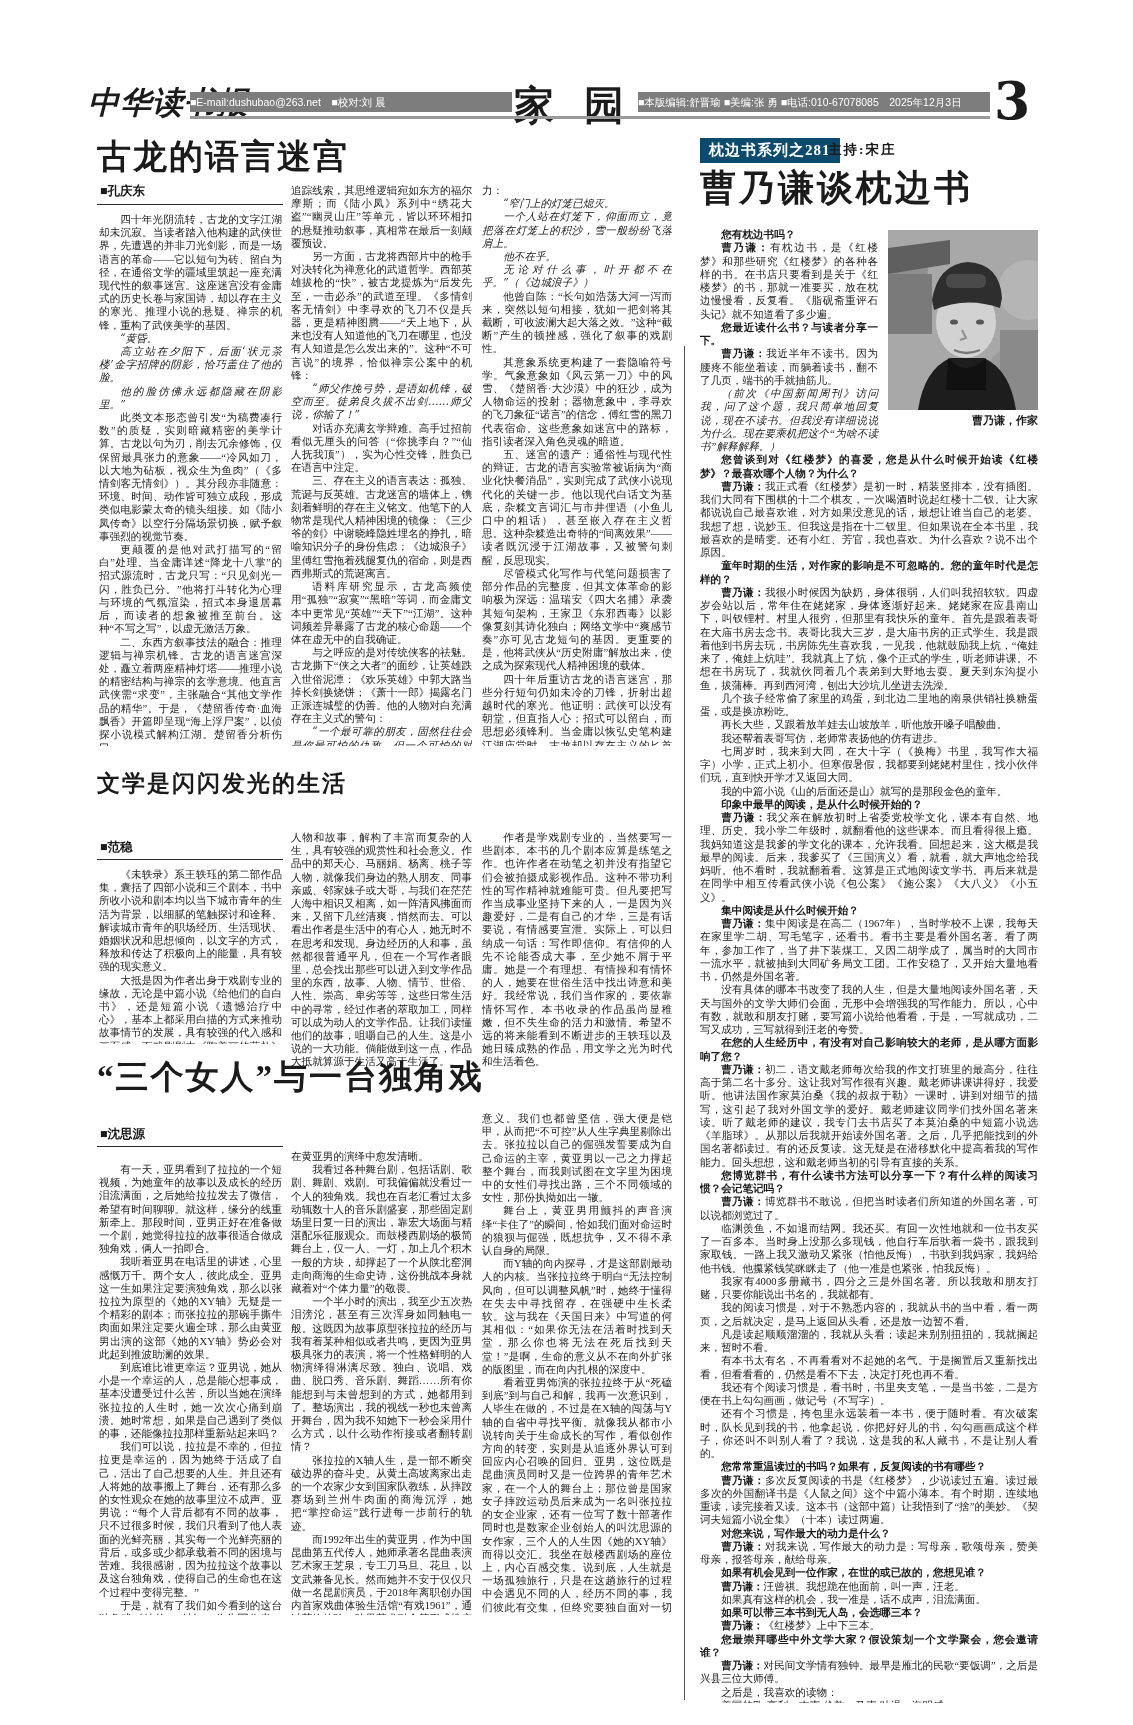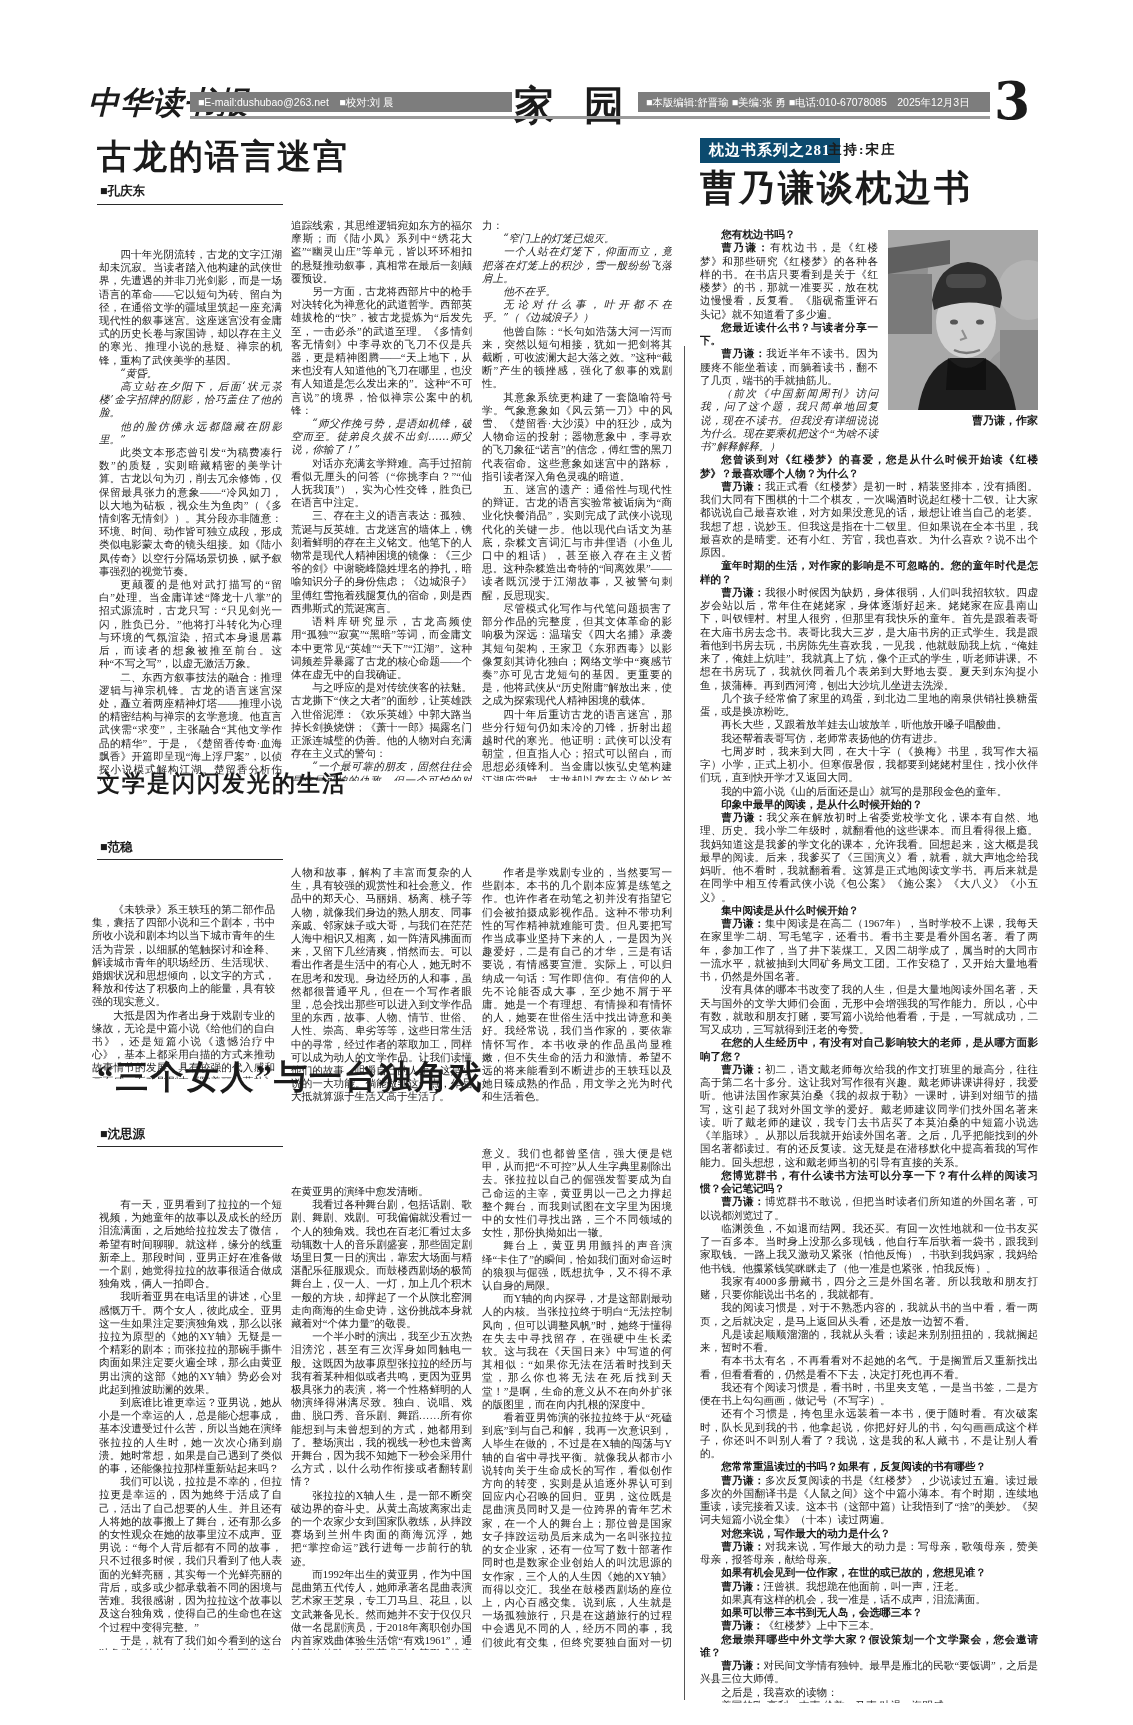--- a/index.html
+++ b/index.html
@@ -3,33 +3,33 @@
 <meta charset="utf-8">
 <style>
   html,body{margin:0;padding:0;background:#f2f2f0;}
   #page{position:relative;width:1133px;height:1725px;background:#ffffff;
         font-family:"Liberation Serif","DejaVu Serif",serif;color:#1b1b1b;overflow:hidden;}
   
   .masthead{position:absolute;left:88px;top:82px;font-size:31px;font-weight:bold;font-style:italic;
             letter-spacing:1px;white-space:nowrap;}
   .hbar{position:absolute;top:92px;height:20px;background:#7d7d7d;color:#ffffff;
         font-family:"Liberation Sans",sans-serif;font-size:10.5px;line-height:20px;
-        white-space:nowrap;padding:0 8px;box-sizing:border-box;}
+        white-space:nowrap;padding:0 0;box-sizing:border-box;}
   #bar-left{left:190px;width:322px;}
   #bar-right{left:638px;width:352px;}
   .hrule{position:absolute;left:190px;top:116px;width:800px;height:3px;background:#9a9a9a;}
   .section-title{position:absolute;left:512px;top:78px;width:124px;text-align:center;
                  font-size:40px;font-weight:600;letter-spacing:10px;white-space:nowrap;}
   .page-num{position:absolute;left:994px;top:70px;font-size:52px;font-weight:bold;
             font-family:"DejaVu Serif",serif;}
   
   .art-title{position:absolute;font-weight:bold;letter-spacing:2px;white-space:nowrap;}
   .byline{position:absolute;font-size:12.5px;font-weight:bold;}
   .byrule{position:absolute;height:1px;background:#2a2a2a;}
-  .col{position:absolute;font-size:10.6px;line-height:13.2px;text-align:justify;overflow:hidden;margin-top:35px;}
+  .col{position:absolute;font-size:10.6px;line-height:13.2px;text-align:justify;overflow:hidden;}
   .para{margin:0;text-indent:2em;}
   .s-c{text-indent:0;}
   .s-q{font-style:italic;font-family:"DejaVu Serif",serif;}
   .s-i{font-style:italic;}
   
   .vdivider{position:absolute;left:684px;top:346px;width:1px;height:1354px;background:#555;}
   .badge{position:absolute;left:700px;top:138px;background:#0c4a6e;color:#fff;
          font-size:15px;font-weight:bold;padding:3px 9px;letter-spacing:1px;}
   .host{position:absolute;left:828px;top:141px;font-size:13.5px;font-weight:bold;letter-spacing:2px;}
   .feat-title{position:absolute;left:700px;top:164px;font-size:36px;font-weight:bold;letter-spacing:3px;white-space:nowrap;}
@@ -84,21 +84,21 @@
       <p class="para s-p">他曾自陈：“长句如浩荡大河一泻而来，突然以短句相接，犹如一把剑将其截断，可收波澜大起大落之效。”这种“截断”产生的顿挫感，强化了叙事的戏剧性。</p>
       <p class="para s-p">其意象系统更构建了一套隐喻符号学。气象意象如《风云第一刀》中的风雪、《楚留香·大沙漠》中的狂沙，成为人物命运的投射；器物意象中，李寻欢的飞刀象征“诺言”的信念，傅红雪的黑刀代表宿命。这些意象如迷宫中的路标，指引读者深入角色灵魂的暗道。</p>
       <p class="para s-p">五、迷宫的遗产：通俗性与现代性的辩证。古龙的语言实验常被诟病为“商业化快餐消品”，实则完成了武侠小说现代化的关键一步。他以现代白话文为基底，杂糅文言词汇与市井俚语（小鱼儿口中的粗话），甚至嵌入存在主义哲思。这种杂糅造出奇特的“间离效果”——读者既沉浸于江湖故事，又被警句刺醒，反思现实。</p>
       <p class="para s-p">尽管模式化写作与代笔问题损害了部分作品的完整度，但其文体革命的影响极为深远：温瑞安《四大名捕》承袭其短句架构，王家卫《东邪西毒》以影像复刻其诗化独白；网络文学中“爽感节奏”亦可见古龙短句的基因。更重要的是，他将武侠从“历史附庸”解放出来，使之成为探索现代人精神困境的载体。</p>
       <p class="para s-p">四十年后重访古龙的语言迷宫，那些分行短句仍如未冷的刀锋，折射出超越时代的寒光。他证明：武侠可以没有朝堂，但直指人心；招式可以留白，而思想必须锋利。当金庸以恢弘史笔构建江湖庙堂时，古龙却以存在主义的匕首划开侠义的皮囊，让孤独、荒诞与救赎的血肉喷涌而出。这座迷宫没有出口——因为每个人都在其中照见自己的影子：“人在江湖，身不由己”的叹息，至今仍在现代社会的钢筋森林里回荡。</p>
     </div>
 
   <div class="art-title" style="left:97px;top:768px;font-size:23px;">文学是闪闪发光的生活</div>
   <div class="byline" style="left:100px;top:839px;">■范稳</div>
   <div class="byrule" style="left:97px;top:859px;width:186px;"></div>
-  <div class="col" style="left:92px;top:868px;width:183px;height:176px;">
+  <div class="col" style="left:99px;top:868px;width:183px;height:176px;">
       <p class="para s-p">《未轶录》系王轶珏的第二部作品集，囊括了四部小说和三个剧本，书中所收小说和剧本均以当下城市青年的生活为背景，以细腻的笔触探讨和诠释、解读城市青年的职场经历、生活现状、婚姻状况和思想倾向，以文字的方式，释放和传达了积极向上的能量，具有较强的现实意义。</p>
       <p class="para s-p">大抵是因为作者出身于戏剧专业的缘故，无论是中篇小说《给他们的自白书》，还是短篇小说《遗憾治疗中心》，基本上都采用白描的方式来推动故事情节的发展，具有较强的代入感和画面感；而戏剧剧本《陶美丽的葬礼》和电影剧本《蝉鸣处方签》则以鲜活</p>
     </div>
   <div class="col" style="left:291px;top:831px;width:181px;height:243px;">
       <p class="para s-c">人物和故事，解构了丰富而复杂的人生，具有较强的观赏性和社会意义。作品中的郑天心、马丽娟、杨离、桃子等人物，就像我们身边的熟人朋友、同事亲戚、邻家妹子或大哥，与我们在茫茫人海中相识又相离，如一阵清风拂面而来，又留下几丝清爽，悄然而去。可以看出作者是生活中的有心人，她无时不在思考和发现。身边经历的人和事，虽然都很普通平凡，但在一个写作者眼里，总会找出那些可以进入到文学作品里的东西，故事、人物、情节、世俗、人性、崇高、卑劣等等，这些日常生活中的寻常，经过作者的萃取加工，同样可以成为动人的文学作品。让我们读懂他们的故事，咀嚼自己的人生。这是小说的一大功能。倘能做到这一点，作品大抵就算源于生活又高于生活了。</p>
     </div>
   <div class="col" style="left:482px;top:831px;width:190px;height:243px;">
       <p class="para s-p">作者是学戏剧专业的，当然要写一些剧本。本书的几个剧本应算是练笔之作。也许作者在动笔之初并没有指望它们会被拍摄成影视作品。这种不带功利性的写作精神就难能可贵。但凡要把写作当成事业坚持下来的人，一是因为兴趣爱好，二是有自己的才华，三是有话要说，有情感要宣泄。实际上，可以归纳成一句话：写作即信仰。有信仰的人先不论能否成大事，至少她不屑于平庸。她是一个有理想、有情操和有情怀的人，她要在世俗生活中找出诗意和美好。我经常说，我们当作家的，要依靠情怀写作。本书收录的作品虽尚显稚嫩，但不失生命的活力和激情。希望不远的将来能看到不断进步的王轶珏以及她日臻成熟的作品，用文学之光为时代和生活着色。</p>
     </div>
 

